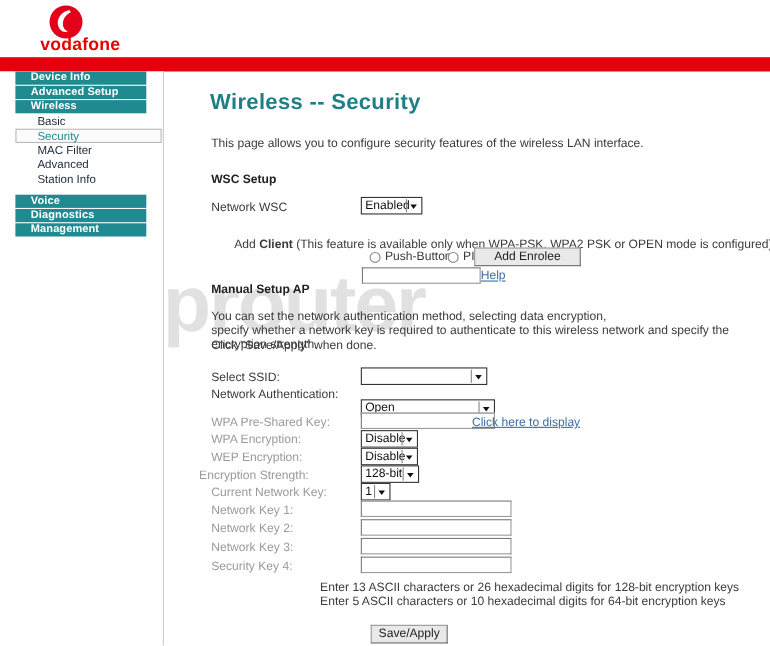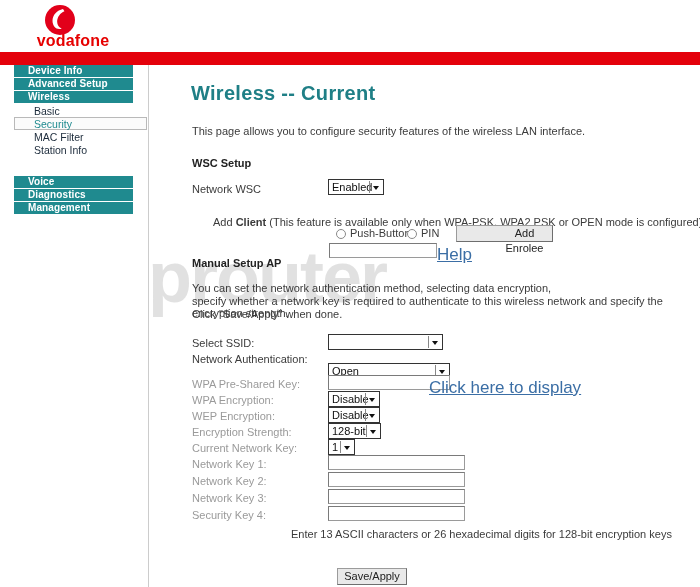--- a/index.html
+++ b/index.html
@@ -99,21 +99,21 @@
     color: #ffffff;
     font-size: 10px;
     font-weight: bold;
     padding-left: 14px;
     box-sizing: border-box;
     font-family: "Liberation Sans", sans-serif;
     letter-spacing: 0.1px;
     cursor: pointer;
   }
   .menu-head.first { }
-  .menu-head.gap   { margin-top: 20px; }
+  .menu-head.gap   { margin-top: 8px; }
 
   .menu-sub {
     margin: 0 0 0 14px;
     width: 133px;
     height: 13px;
     line-height: 13px;
     font-size: 10.5px;
     color: #1b2a3a;
     padding-left: 19px;
     box-sizing: border-box;
@@ -247,21 +247,21 @@
   }
   .radio-lbl {
     position: absolute;
     font-size: 11px;
     color: #3b3b3b;
     cursor: pointer;
   }
 
   .lnk {
     position: absolute;
-    font-size: 17px;
+    font-size: 11px;
     color: #3b6ea5;
     text-decoration: underline;
     cursor: pointer;
   }
 
   .note {
     position: absolute;
     left: 142px;
     font-size: 11px;
     color: #3b3b3b;
@@ -284,49 +284,50 @@
 <div id="red-bar"></div>
 
 <div id="sidebar">
   <div class="menu-head first">Device Info</div>
   <div class="menu-head">Advanced Setup</div>
   <div class="menu-head">Wireless</div>
 
   <div class="menu-sub">Basic</div>
   <div class="menu-sub selected">Security</div>
   <div class="menu-sub">MAC Filter</div>
+  <div class="menu-sub">Advanced</div>
   <div class="menu-sub">Station Info</div>
 
   <div class="menu-head gap">Voice</div>
   <div class="menu-head">Diagnostics</div>
   <div class="menu-head">Management</div>
 </div>
 
 <div id="content">
 
-  <div id="page-title">Wireless -- Current</div>
+  <div id="page-title">Wireless -- Security</div>
   <div id="page-desc">This page allows you to configure security features of the wireless LAN interface.</div>
 
   <div class="sec-head" id="wsc-head">WSC Setup</div>
 
   <div class="frm-label" style="left:43px; top:118px;">Network WSC</div>
   <div class="sel" style="left:179px; top:114px; width:56px;">
     <span class="sel-sep"></span><span>Enabled</span>
   </div>
 
   <div style="position:absolute; left:64px; top:151px; font-size:11px; color:#3b3b3b; white-space:nowrap;">
     <span>Add </span><b>Client</b><span> (This feature is available only when WPA-PSK, WPA2 PSK or OPEN mode is configured)</span>
   </div>
 
   <div class="radio" style="left:187px; top:164px;"></div>
   <div class="radio-lbl" style="left:201px; top:162px;">Push-Button</div>
   <div class="radio" style="left:258px; top:164px;"></div>
   <div class="radio-lbl" style="left:272px; top:162px;">PIN</div>
 
-  <div class="btn" style="left:307px; top:160px; width:97px;padding-left:40px;">Add Enrolee</div>
+  <div class="btn" style="left:282px; top:160px; width:97px;">Add Enrolee</div>
 
   <div class="inp" style="left:180px; top:178px; width:108px;"></div>
   <div class="lnk" style="left:288px; top:180px;">Help</div>
 
   <div class="sec-head" id="manual-head">Manual Setup AP</div>
 
   <div style="position:absolute; left:43px; top:217px; font-size:11px; color:#3b3b3b;">You can set the network authentication method, selecting data encryption,</div>
   <div style="position:absolute; left:43px; top:230px; font-size:11px; color:#3b3b3b;">specify whether a network key is required to authenticate to this wireless network and specify the encryption strength.</div>
   <div style="position:absolute; left:43px; top:243px; font-size:11px; color:#3b3b3b;">Click "Save/Apply" when done.</div>
 
@@ -347,21 +348,21 @@
   <div class="frm-label dim" style="left:43px; top:329px;">WPA Encryption:</div>
   <div class="sel" style="left:179px; top:326px; width:52px;">
     <span class="sel-sep"></span><span>Disable</span>
   </div>
 
   <div class="frm-label dim" style="left:43px; top:345px;">WEP Encryption:</div>
   <div class="sel" style="left:179px; top:342px; width:52px;">
     <span class="sel-sep"></span><span>Disable</span>
   </div>
 
-  <div class="frm-label dim" style="left:43px; top:361px;">Encryption Strength:</div>
+  <div class="frm-label dim" style="left:32px; top:361px;">Encryption Strength:</div>
   <div class="sel" style="left:179px; top:358px; width:53px;">
     <span class="sel-sep"></span><span>128-bit</span>
   </div>
 
   <div class="frm-label dim" style="left:43px; top:377px;">Current Network Key:</div>
   <div class="sel" style="left:179px; top:374px; width:27px;">
     <span class="sel-sep"></span><span>1</span>
   </div>
 
   <div class="frm-label dim" style="left:43px; top:393px;">Network Key 1:</div>
@@ -370,16 +371,17 @@
   <div class="frm-label dim" style="left:43px; top:410px;">Network Key 2:</div>
   <div class="inp" style="left:179px; top:407px; width:137px;"></div>
 
   <div class="frm-label dim" style="left:43px; top:427px;">Network Key 3:</div>
   <div class="inp" style="left:179px; top:424px; width:137px;"></div>
 
   <div class="frm-label dim" style="left:43px; top:444px;">Security Key 4:</div>
   <div class="inp" style="left:179px; top:441px; width:137px;"></div>
 
   <div class="note" style="top:463px;">Enter 13 ASCII characters or 26 hexadecimal digits for 128-bit encryption keys</div>
+  <div class="note" style="top:476px;">Enter 5 ASCII characters or 10 hexadecimal digits for 64-bit encryption keys</div>
 
   <div class="btn" style="left:188px; top:503px; width:70px;">Save/Apply</div>
 
 </div>
 
 </body></html>

